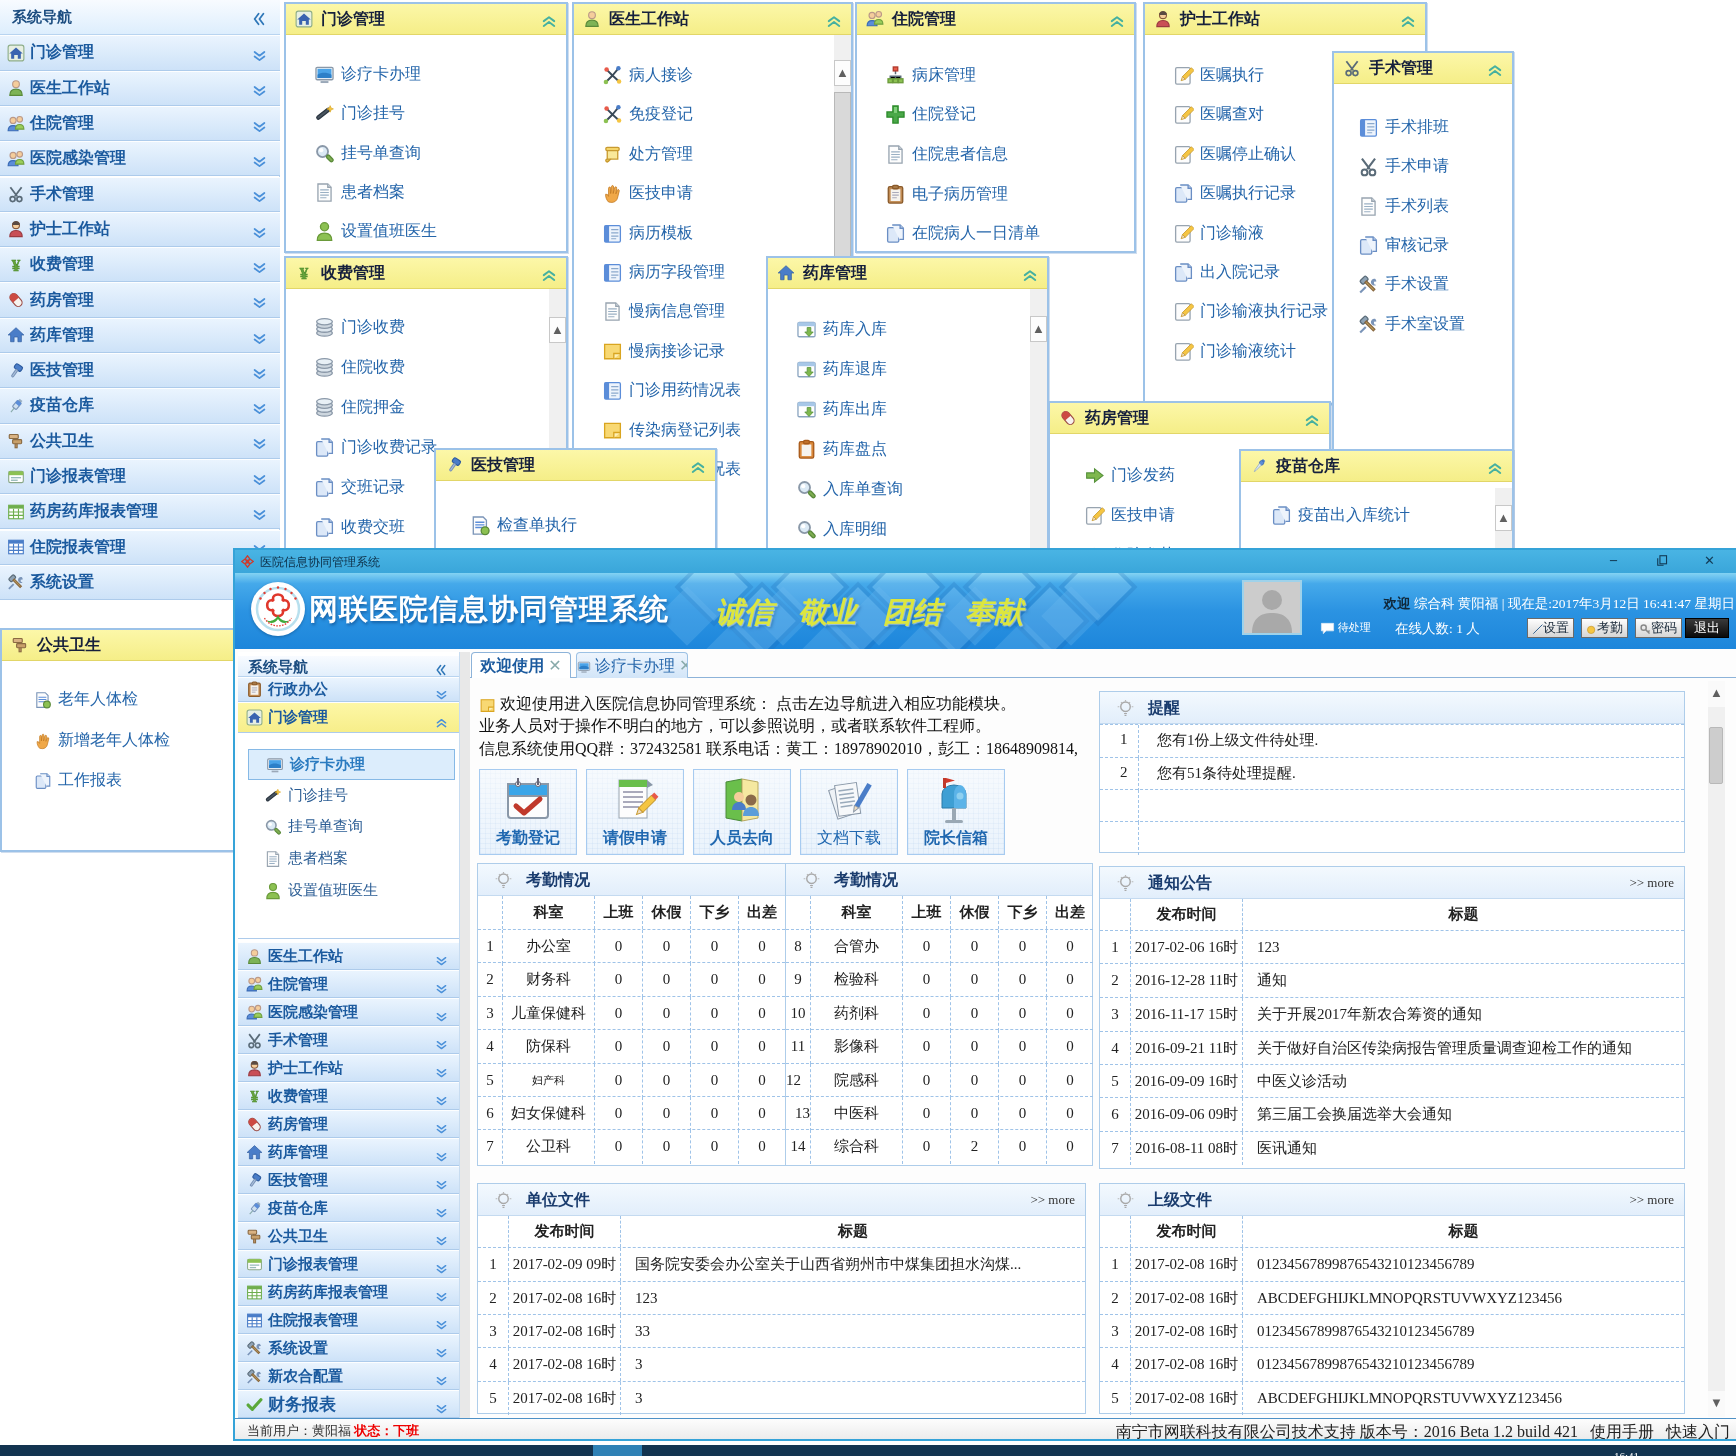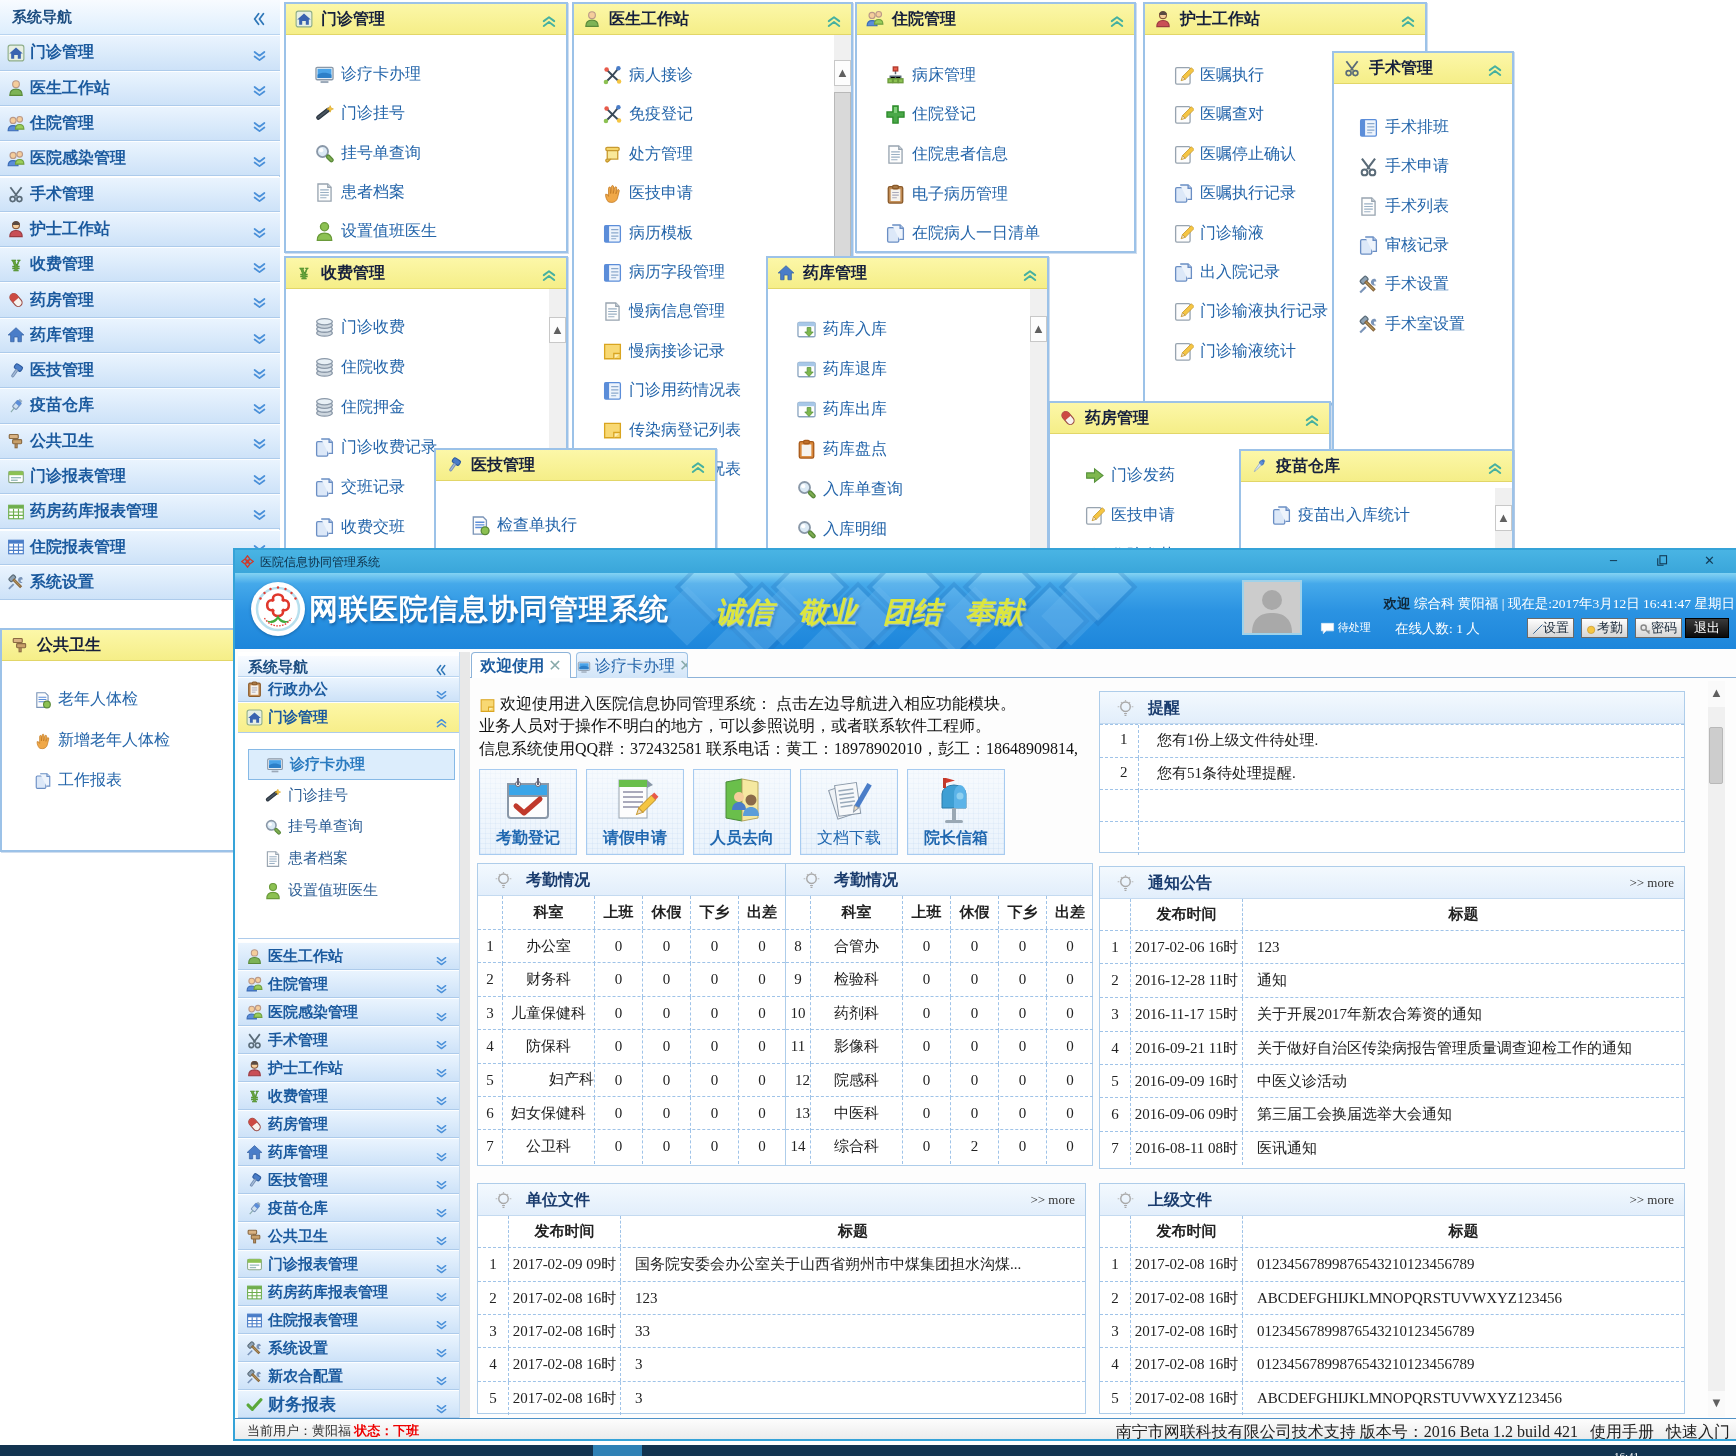--- a/index.html
+++ b/index.html
@@ -1278,21 +1278,21 @@
 <div class="abs" style="left:0;top:133px;width:307px;height:34px;border-top:1px dashed #9fc3e8">
 <div class="abs" style="left:0px;top:0;width:24px;height:34px;font-family:'Liberation Serif',serif;font-size:15px;color:#222;text-align:center;line-height:33px">4</div>
 <div class="abs" style="left:24px;top:0;width:92px;height:34px;border-left:1px dashed #9fc3e8;font-family:'Liberation Serif',serif;font-size:15px;color:#222;text-align:center;line-height:33px">防保科</div>
 <div class="abs" style="left:116px;top:0;width:48px;height:34px;border-left:1px dashed #9fc3e8;font-family:'Liberation Serif',serif;font-size:15px;color:#222;text-align:center;line-height:33px">0</div>
 <div class="abs" style="left:164px;top:0;width:48px;height:34px;border-left:1px dashed #9fc3e8;font-family:'Liberation Serif',serif;font-size:15px;color:#222;text-align:center;line-height:33px">0</div>
 <div class="abs" style="left:212px;top:0;width:48px;height:34px;border-left:1px dashed #9fc3e8;font-family:'Liberation Serif',serif;font-size:15px;color:#222;text-align:center;line-height:33px">0</div>
 <div class="abs" style="left:260px;top:0;width:47px;height:34px;border-left:1px dashed #9fc3e8;font-family:'Liberation Serif',serif;font-size:15px;color:#222;text-align:center;line-height:33px">0</div>
 </div>
 <div class="abs" style="left:0;top:167px;width:307px;height:34px;border-top:1px dashed #9fc3e8">
 <div class="abs" style="left:0px;top:0;width:24px;height:34px;font-family:'Liberation Serif',serif;font-size:15px;color:#222;text-align:center;line-height:33px">5</div>
-<div class="abs" style="left:24px;top:0;width:92px;height:34px;border-left:1px dashed #9fc3e8;font-family:Liberation Mono, monospace;font-size:15px;color:#222;text-align:right;line-height:33px">妇产科</div>
+<div class="abs" style="left:24px;top:0;width:92px;height:34px;border-left:1px dashed #9fc3e8;font-family:Liberation Sans, sans-serif;font-size:11px;color:#222;text-align:center;line-height:33px">妇产科</div>
 <div class="abs" style="left:116px;top:0;width:48px;height:34px;border-left:1px dashed #9fc3e8;font-family:'Liberation Serif',serif;font-size:15px;color:#222;text-align:center;line-height:33px">0</div>
 <div class="abs" style="left:164px;top:0;width:48px;height:34px;border-left:1px dashed #9fc3e8;font-family:'Liberation Serif',serif;font-size:15px;color:#222;text-align:center;line-height:33px">0</div>
 <div class="abs" style="left:212px;top:0;width:48px;height:34px;border-left:1px dashed #9fc3e8;font-family:'Liberation Serif',serif;font-size:15px;color:#222;text-align:center;line-height:33px">0</div>
 <div class="abs" style="left:260px;top:0;width:47px;height:34px;border-left:1px dashed #9fc3e8;font-family:'Liberation Serif',serif;font-size:15px;color:#222;text-align:center;line-height:33px">0</div>
 </div>
 <div class="abs" style="left:0;top:200px;width:307px;height:34px;border-top:1px dashed #9fc3e8">
 <div class="abs" style="left:0px;top:0;width:24px;height:34px;font-family:'Liberation Serif',serif;font-size:15px;color:#222;text-align:center;line-height:33px">6</div>
 <div class="abs" style="left:24px;top:0;width:92px;height:34px;border-left:1px dashed #9fc3e8;font-family:'Liberation Serif',serif;font-size:15px;color:#222;text-align:center;line-height:33px">妇女保健科</div>
 <div class="abs" style="left:116px;top:0;width:48px;height:34px;border-left:1px dashed #9fc3e8;font-family:'Liberation Serif',serif;font-size:15px;color:#222;text-align:center;line-height:33px">0</div>
 <div class="abs" style="left:164px;top:0;width:48px;height:34px;border-left:1px dashed #9fc3e8;font-family:'Liberation Serif',serif;font-size:15px;color:#222;text-align:center;line-height:33px">0</div>
@@ -1343,21 +1343,21 @@
 </div>
 <div class="abs" style="left:0;top:133px;width:307px;height:34px;border-top:1px dashed #9fc3e8">
 <div class="abs" style="left:0px;top:0;width:24px;height:34px;font-family:'Liberation Serif',serif;font-size:15px;color:#222;text-align:center;line-height:33px">11</div>
 <div class="abs" style="left:24px;top:0;width:92px;height:34px;border-left:1px dashed #9fc3e8;font-family:'Liberation Serif',serif;font-size:15px;color:#222;text-align:center;line-height:33px">影像科</div>
 <div class="abs" style="left:116px;top:0;width:48px;height:34px;border-left:1px dashed #9fc3e8;font-family:'Liberation Serif',serif;font-size:15px;color:#222;text-align:center;line-height:33px">0</div>
 <div class="abs" style="left:164px;top:0;width:48px;height:34px;border-left:1px dashed #9fc3e8;font-family:'Liberation Serif',serif;font-size:15px;color:#222;text-align:center;line-height:33px">0</div>
 <div class="abs" style="left:212px;top:0;width:48px;height:34px;border-left:1px dashed #9fc3e8;font-family:'Liberation Serif',serif;font-size:15px;color:#222;text-align:center;line-height:33px">0</div>
 <div class="abs" style="left:260px;top:0;width:47px;height:34px;border-left:1px dashed #9fc3e8;font-family:'Liberation Serif',serif;font-size:15px;color:#222;text-align:center;line-height:33px">0</div>
 </div>
 <div class="abs" style="left:0;top:167px;width:307px;height:34px;border-top:1px dashed #9fc3e8">
-<div class="abs" style="left:0px;top:0;width:24px;height:34px;font-family:'Liberation Serif',serif;font-size:15px;color:#222;text-align:right;line-height:33px">12</div>
+<div class="abs" style="left:0px;top:0;width:24px;height:34px;font-family:'Liberation Serif',serif;font-size:15px;color:#222;text-align:left;line-height:33px">12</div>
 <div class="abs" style="left:24px;top:0;width:92px;height:34px;border-left:1px dashed #9fc3e8;font-family:'Liberation Serif',serif;font-size:15px;color:#222;text-align:center;line-height:33px">院感科</div>
 <div class="abs" style="left:116px;top:0;width:48px;height:34px;border-left:1px dashed #9fc3e8;font-family:'Liberation Serif',serif;font-size:15px;color:#222;text-align:center;line-height:33px">0</div>
 <div class="abs" style="left:164px;top:0;width:48px;height:34px;border-left:1px dashed #9fc3e8;font-family:'Liberation Serif',serif;font-size:15px;color:#222;text-align:center;line-height:33px">0</div>
 <div class="abs" style="left:212px;top:0;width:48px;height:34px;border-left:1px dashed #9fc3e8;font-family:'Liberation Serif',serif;font-size:15px;color:#222;text-align:center;line-height:33px">0</div>
 <div class="abs" style="left:260px;top:0;width:47px;height:34px;border-left:1px dashed #9fc3e8;font-family:'Liberation Serif',serif;font-size:15px;color:#222;text-align:center;line-height:33px">0</div>
 </div>
 <div class="abs" style="left:0;top:200px;width:307px;height:34px;border-top:1px dashed #9fc3e8">
 <div class="abs" style="left:0px;top:0;width:24px;height:34px;font-family:'Liberation Serif',serif;font-size:15px;color:#222;text-align:right;line-height:33px">13</div>
 <div class="abs" style="left:24px;top:0;width:92px;height:34px;border-left:1px dashed #9fc3e8;font-family:'Liberation Serif',serif;font-size:15px;color:#222;text-align:center;line-height:33px">中医科</div>
 <div class="abs" style="left:116px;top:0;width:48px;height:34px;border-left:1px dashed #9fc3e8;font-family:'Liberation Serif',serif;font-size:15px;color:#222;text-align:center;line-height:33px">0</div>

